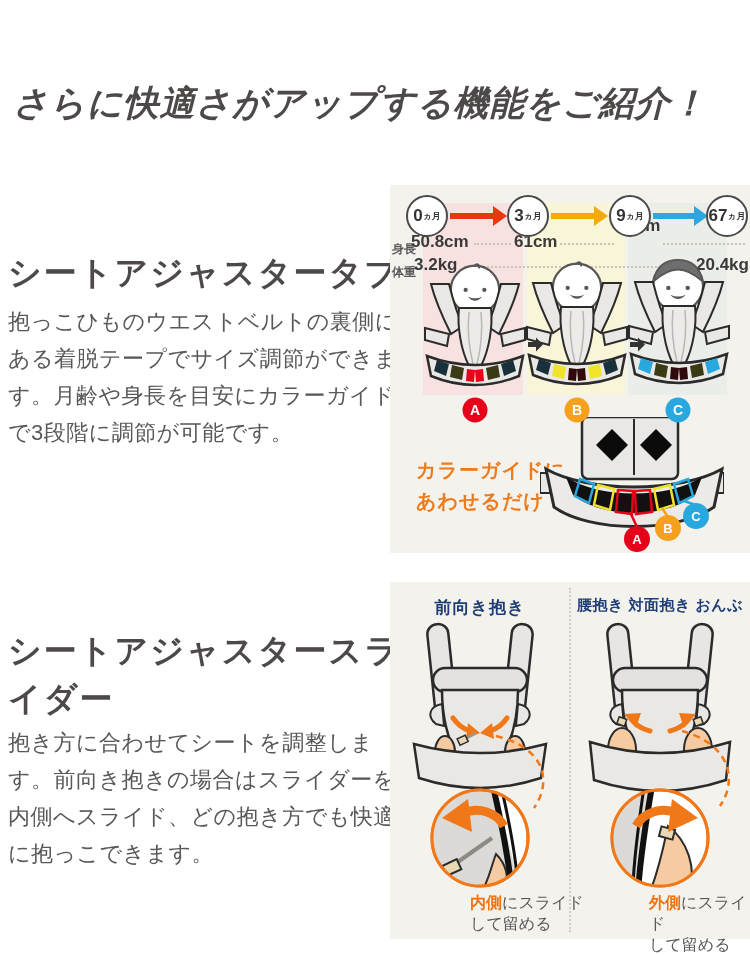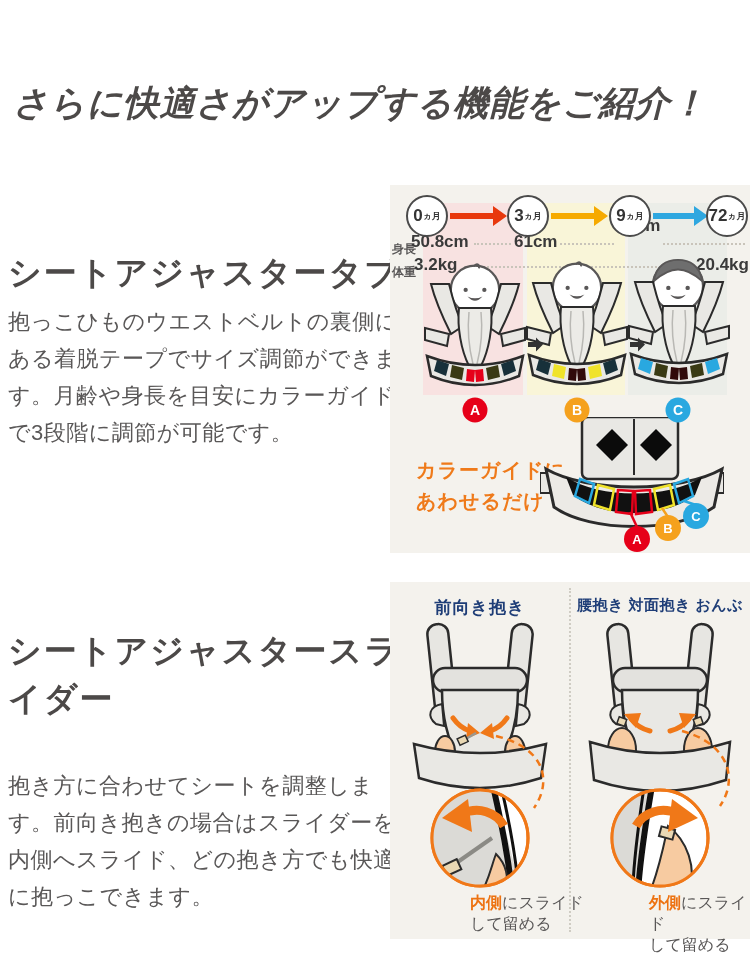--- a/index.html
+++ b/index.html
@@ -9,21 +9,21 @@
   .title { position:absolute; left:13px; top:80px; font-size:35px; font-weight:bold;
            color:#4c4948; letter-spacing:1px; white-space:nowrap;font-style:italic; }
 
   .sec-heading { position:absolute; left:8px; width:398px; font-size:33px; font-weight:bold;
                  color:#4c4948; letter-spacing:2px; line-height:48px; }
   .sec-body { position:absolute; left:8px; width:394px; font-size:22px; color:#595757;
               line-height:37px; letter-spacing:0.5px; }
   #s1-heading { top:249px; }
   #s1-body { top:303px; }
   #s2-heading { top:627px; }
-  #s2-body { top:724px;margin-top:43px; }
+  #s2-body { top:724px; }
 
   .diagram { position:absolute; left:390px; width:360px; background:#f4f2ed; }
   #diagram1 { top:185px; height:368px; }
   #diagram2 { top:582px; height:357px; }
 
   .col { position:absolute; top:18px; height:192px; }
   #col-a { left:33px; width:100px; background:#f8e2e1; }
   #col-b { left:137px; width:98px; background:#f9f5d8; }
   #col-c { left:238px; width:99px; background:#ebede8; }
 
@@ -91,21 +91,21 @@
     </div>
     <div class="milestone" style="left:117px">
       <span class="num">3</span>
         <span class="unit">ヵ月</span>
     </div>
     <div class="milestone" style="left:219px">
       <span class="num">9</span>
         <span class="unit">ヵ月</span>
     </div>
     <div class="milestone" style="left:316px">
-      <span class="num">72</span>
+      <span class="num">67</span>
         <span class="unit">ヵ月</span>
     </div>
 
     <div class="axis-label" style="left:2px; top:56px">身長</div>
     <div class="axis-value" style="left:21px; top:47px">50.8cm</div>
     <div class="axis-value" style="left:124px; top:47px">61cm</div>
     <div class="axis-value" style="left:227px; top:31px">71cm</div>
     <div class="leader" style="left:84px; top:58px; width:37px"></div>
     <div class="leader" style="left:170px; top:58px; width:54px"></div>
     <div class="leader" style="left:273px; top:58px; width:82px"></div>

